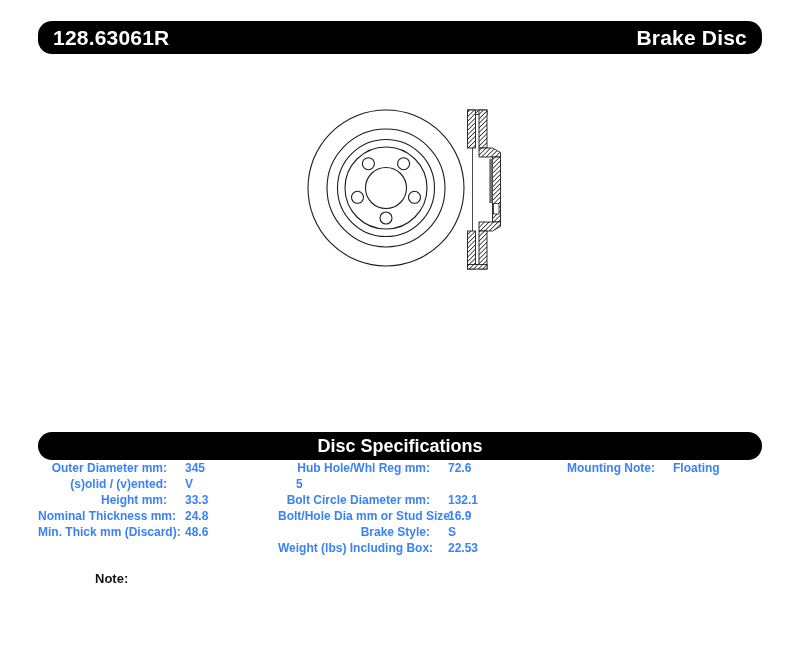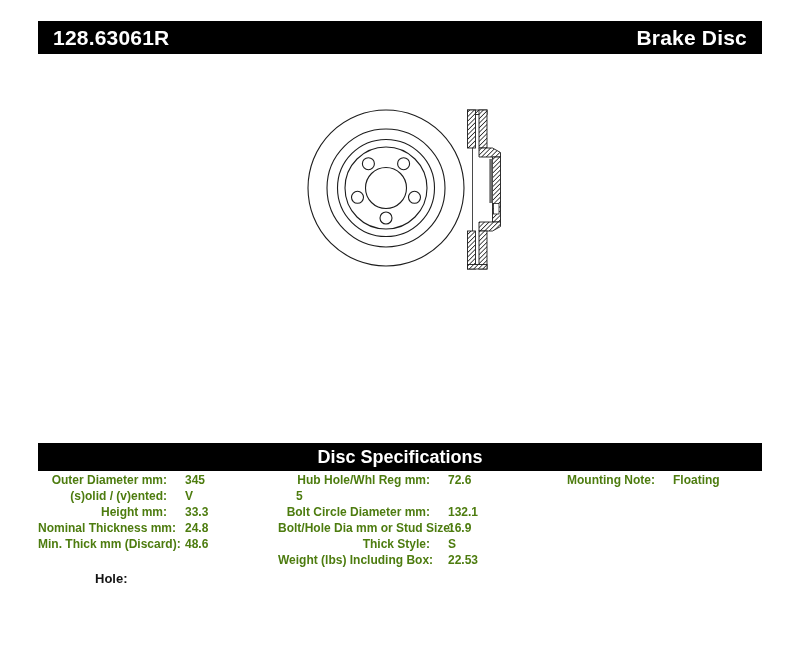--- a/index.html
+++ b/index.html
@@ -3,36 +3,36 @@
 <meta charset="utf-8">
 <style>
   html,body{margin:0;padding:0}
   body{
     width:800px;height:655px;position:relative;overflow:hidden;
     background:#ffffff;color:#111;
     font-family:"Liberation Sans", sans-serif;
   }
   .bar{
     position:absolute;left:38px;width:724px;box-sizing:border-box;
-    background:#000;color:#fff;font-weight:bold;
+    background:#000;color:#fff;font-weight:bold;border-radius:14px;
   }
   #header-bar{
     top:21px;height:33px;
     display:flex;align-items:center;justify-content:space-between;
     padding:0 15px;font-size:21px;letter-spacing:0.2px;
   }
   #spec-bar{
-    top:443px;height:28px;
+    top:432px;height:28px;
     display:flex;align-items:center;justify-content:center;
     font-size:18px;
   }
   #drawing-svg{position:absolute;left:0;top:0;width:800px;height:655px}
   .spec-col{
-    position:absolute;top:472px;
-    font-size:12px;font-weight:bold;color:#4d7c0f;
+    position:absolute;top:460px;
+    font-size:12px;font-weight:bold;color:#3b82f6;
   }
   #spec-col-1{left:38px;width:240px}
   #spec-col-2{left:278px;width:260px}
   #spec-col-3{left:538px;width:224px}
   .spec-row{display:flex;line-height:16px;white-space:nowrap}
   .spec-label{flex:0 0 auto;text-align:right}
   #spec-col-1 .spec-label{width:129px}
   #spec-col-2 .spec-label{width:152px}
   #spec-col-3 .spec-label{width:117px}
   .spec-value{margin-left:18px;text-align:left}
@@ -134,28 +134,28 @@
     </div>
     <div class="spec-row">
       <span class="spec-label">Bolt Circle Diameter mm:</span>
       <span class="spec-value">132.1</span>
     </div>
     <div class="spec-row">
       <span class="spec-label">Bolt/Hole Dia mm or Stud Size:</span>
       <span class="spec-value">16.9</span>
     </div>
     <div class="spec-row">
-      <span class="spec-label">Thick Style:</span>
+      <span class="spec-label">Brake Style:</span>
       <span class="spec-value">S</span>
     </div>
     <div class="spec-row">
       <span class="spec-label">Weight (lbs) Including Box:</span>
       <span class="spec-value">22.53</span>
     </div>
   </div>
 <div class="spec-col" id="spec-col-3">
     <div class="spec-row">
       <span class="spec-label">Mounting Note:</span>
       <span class="spec-value">Floating</span>
     </div>
   </div>
 
-<div id="note-label">Hole:</div>
+<div id="note-label">Note:</div>
 
 </body></html>

